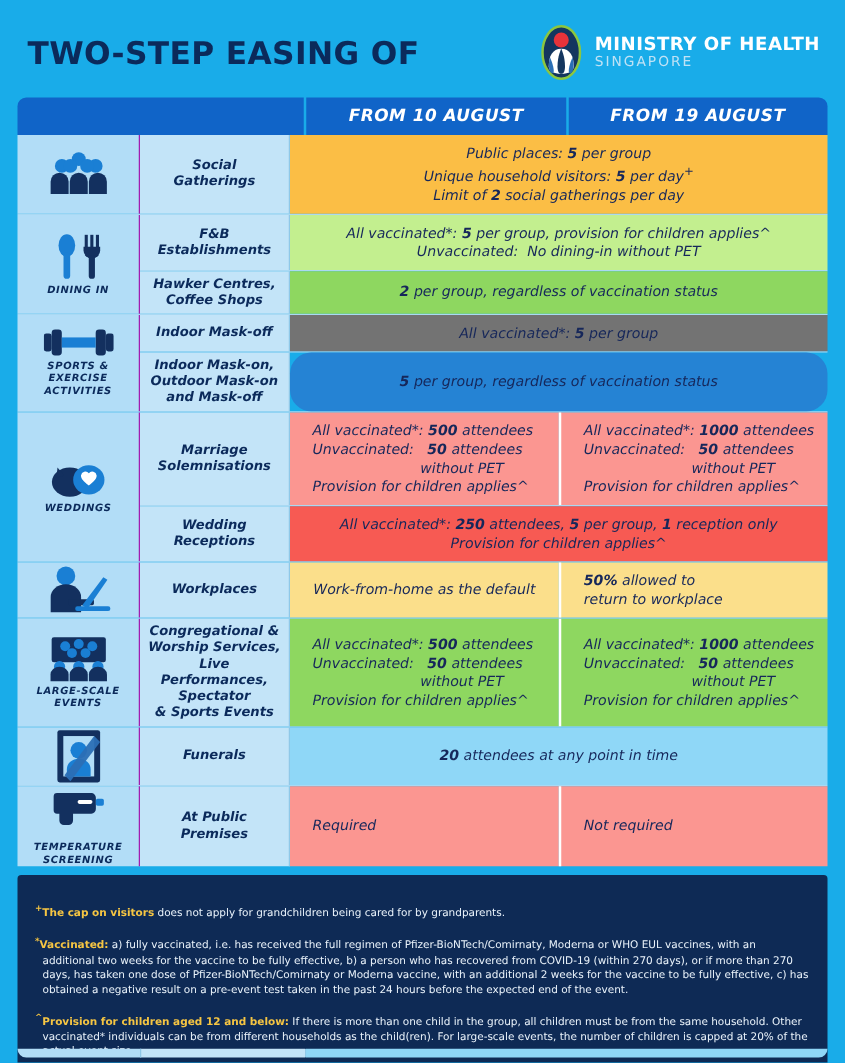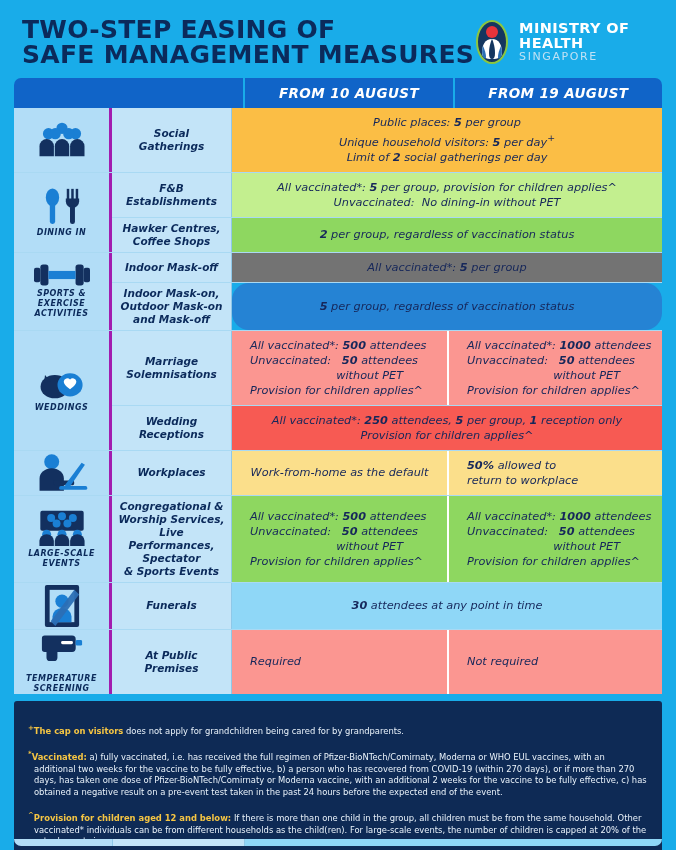--- a/index.html
+++ b/index.html
@@ -55,21 +55,21 @@
   }
   .th.blank { width: 230px; border-radius: 7px 0 0 0; }
   .th.c1 { width: 208px; }
   .th.c2 { width: 208px; border-radius: 0 7px 0 0; }
 
   .tbody { }
   .icon-cell {
     width: 98px; background: #b2ddf7;
     display: flex; flex-direction: column;
     align-items: center; justify-content: center;
-    gap: 2px; border-right: 3px solid #a21caf;
+    gap: 2px; border-right: 1px solid #a21caf;
     flex-shrink: 0;
   }
   .icon-label {
     color: #0b2a5b; font-weight: 800; font-size: 8px;
     letter-spacing: 0.5px; text-align: center; line-height: 10px;
     text-transform: uppercase; font-family: "DejaVu Sans", sans-serif;
   }
   .group {
     display: flex; border-bottom: 1px solid #a9d9f3;
   }
@@ -138,21 +138,20 @@
   svg { display: block; }
 </style>
 </head>
 <body>
 
 <div class="page">
 
   <div class="header">
     <div class="title">
       <div>TWO-STEP EASING OF</div>
-      <div>SAFE MANAGEMENT MEASURES</div>
     </div>
     <div class="logo-wrap">
       <span class="logo-mark">
         <svg viewBox="0 0 36 46" width="36" height="46">
           <ellipse cx="18" cy="23" rx="15" ry="21" fill="#14365f" stroke="#8cc63f" stroke-width="2"></ellipse>
           <circle cx="18" cy="13" r="6" fill="#e8333a"></circle>
           <path d="M18 20 C11 20 8 26 8 34 C8 38 12 40 18 40 C24 40 28 38 28 34 C28 26 25 20 18 20 Z" fill="#ffffff"></path>
           <path d="M18 20 C18 20 15 26 15 34 C15 38 16 40 18 40 C20 40 21 38 21 34 C21 26 18 20 18 20 Z" fill="#14365f"></path>
           <path d="M9 27 C9 27 7 33 9 38 C10 40 12 40 12 38 C12 33 9 27 9 27 Z" fill="#2b6fb5"></path>
           <path d="M27 27 C27 27 29 33 27 38 C26 40 24 40 24 38 C24 33 27 27 27 27 Z" fill="#2b6fb5"></path>
@@ -438,21 +437,21 @@
             </span>
           </div>
           <div class="group-rows">
             <div class="subrow">
               <div class="cat-cell">
                 <div>Funerals</div>
               </div>
               <div class="val-wrap">
                 <div class="val f-skyblue span2">
                   <div>
-                    <span class="ln"><b>30</b><span>&nbsp;attendees&nbsp;at&nbsp;any&nbsp;point&nbsp;in&nbsp;time</span></span>
+                    <span class="ln"><b>20</b><span>&nbsp;attendees&nbsp;at&nbsp;any&nbsp;point&nbsp;in&nbsp;time</span></span>
                   </div>
                 </div>
               </div>
             </div>
           </div>
         </div>
         <div class="group">
           <div class="icon-cell">
             <span>
               <svg viewBox="0 0 46 46" width="42" height="42">

